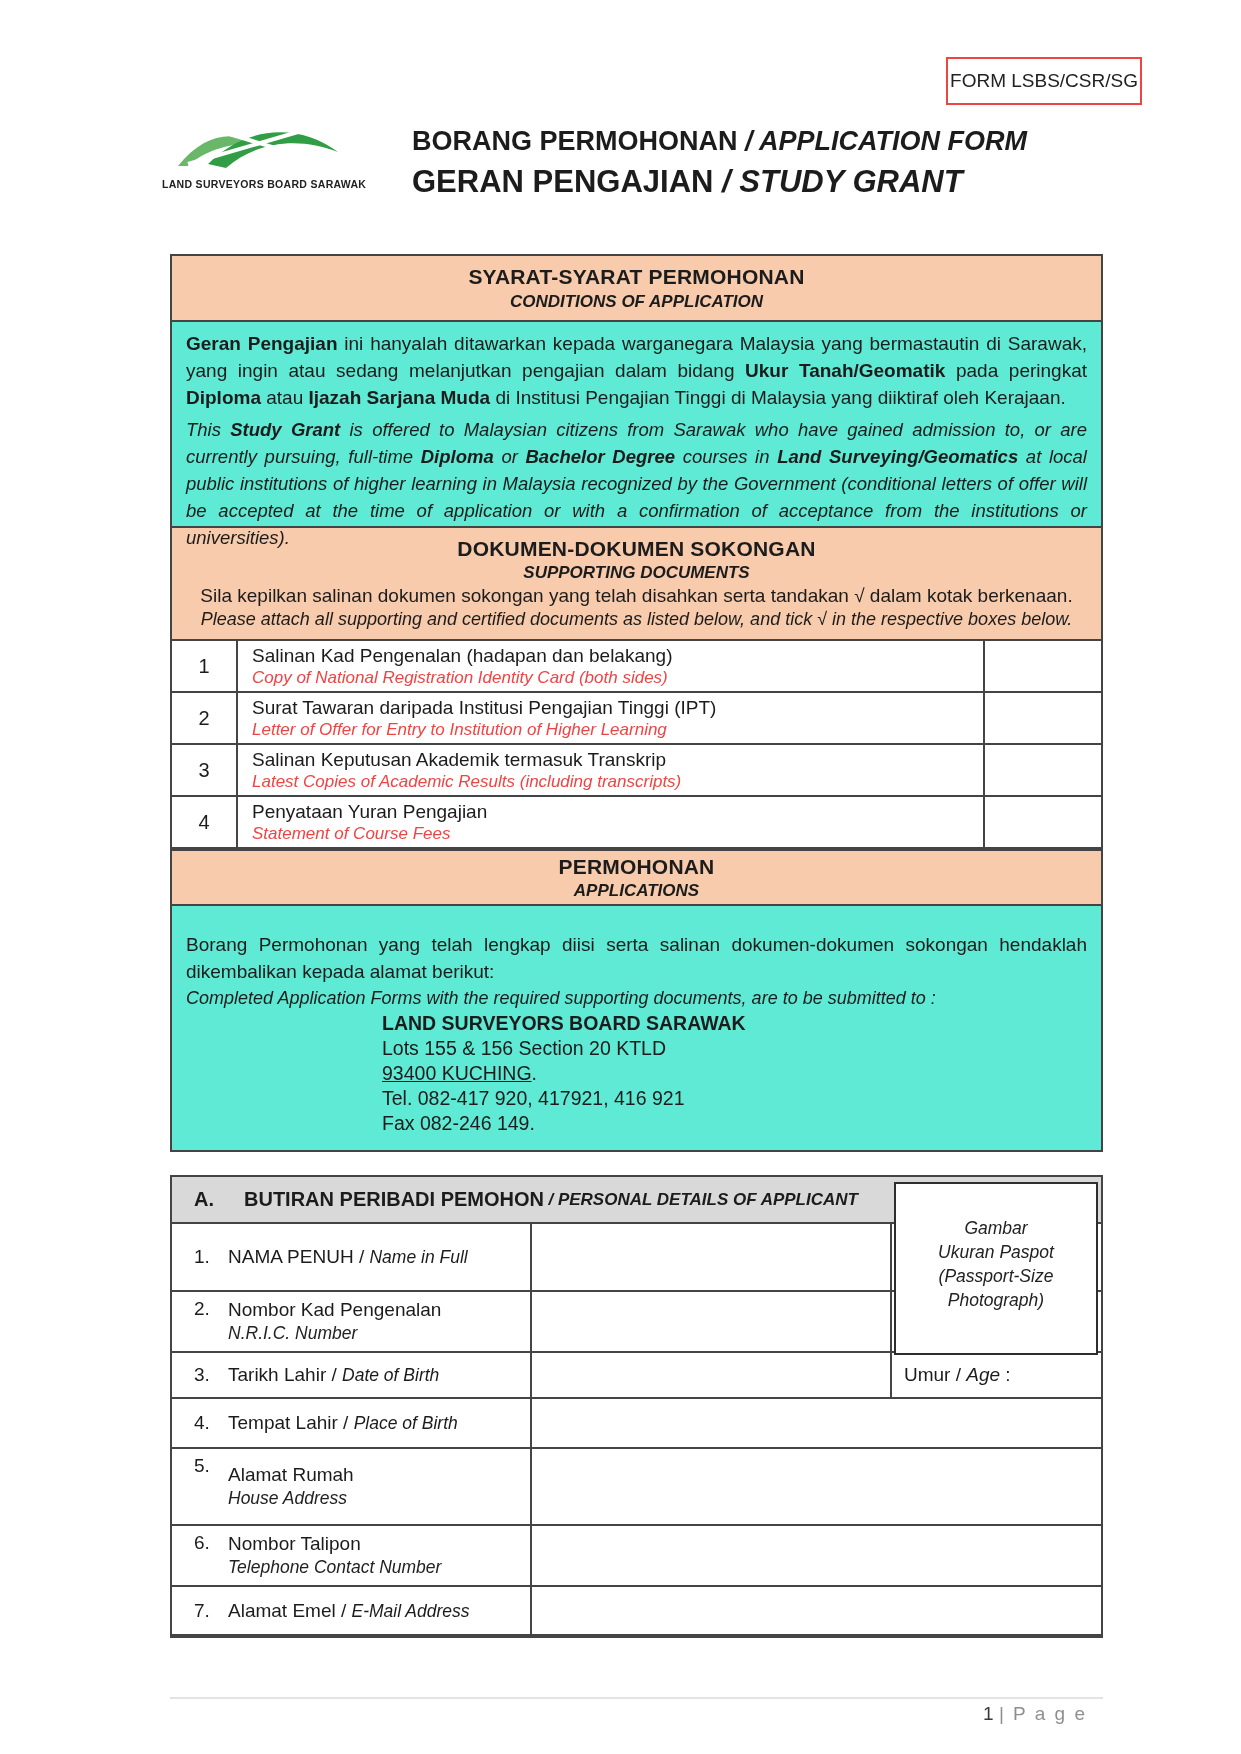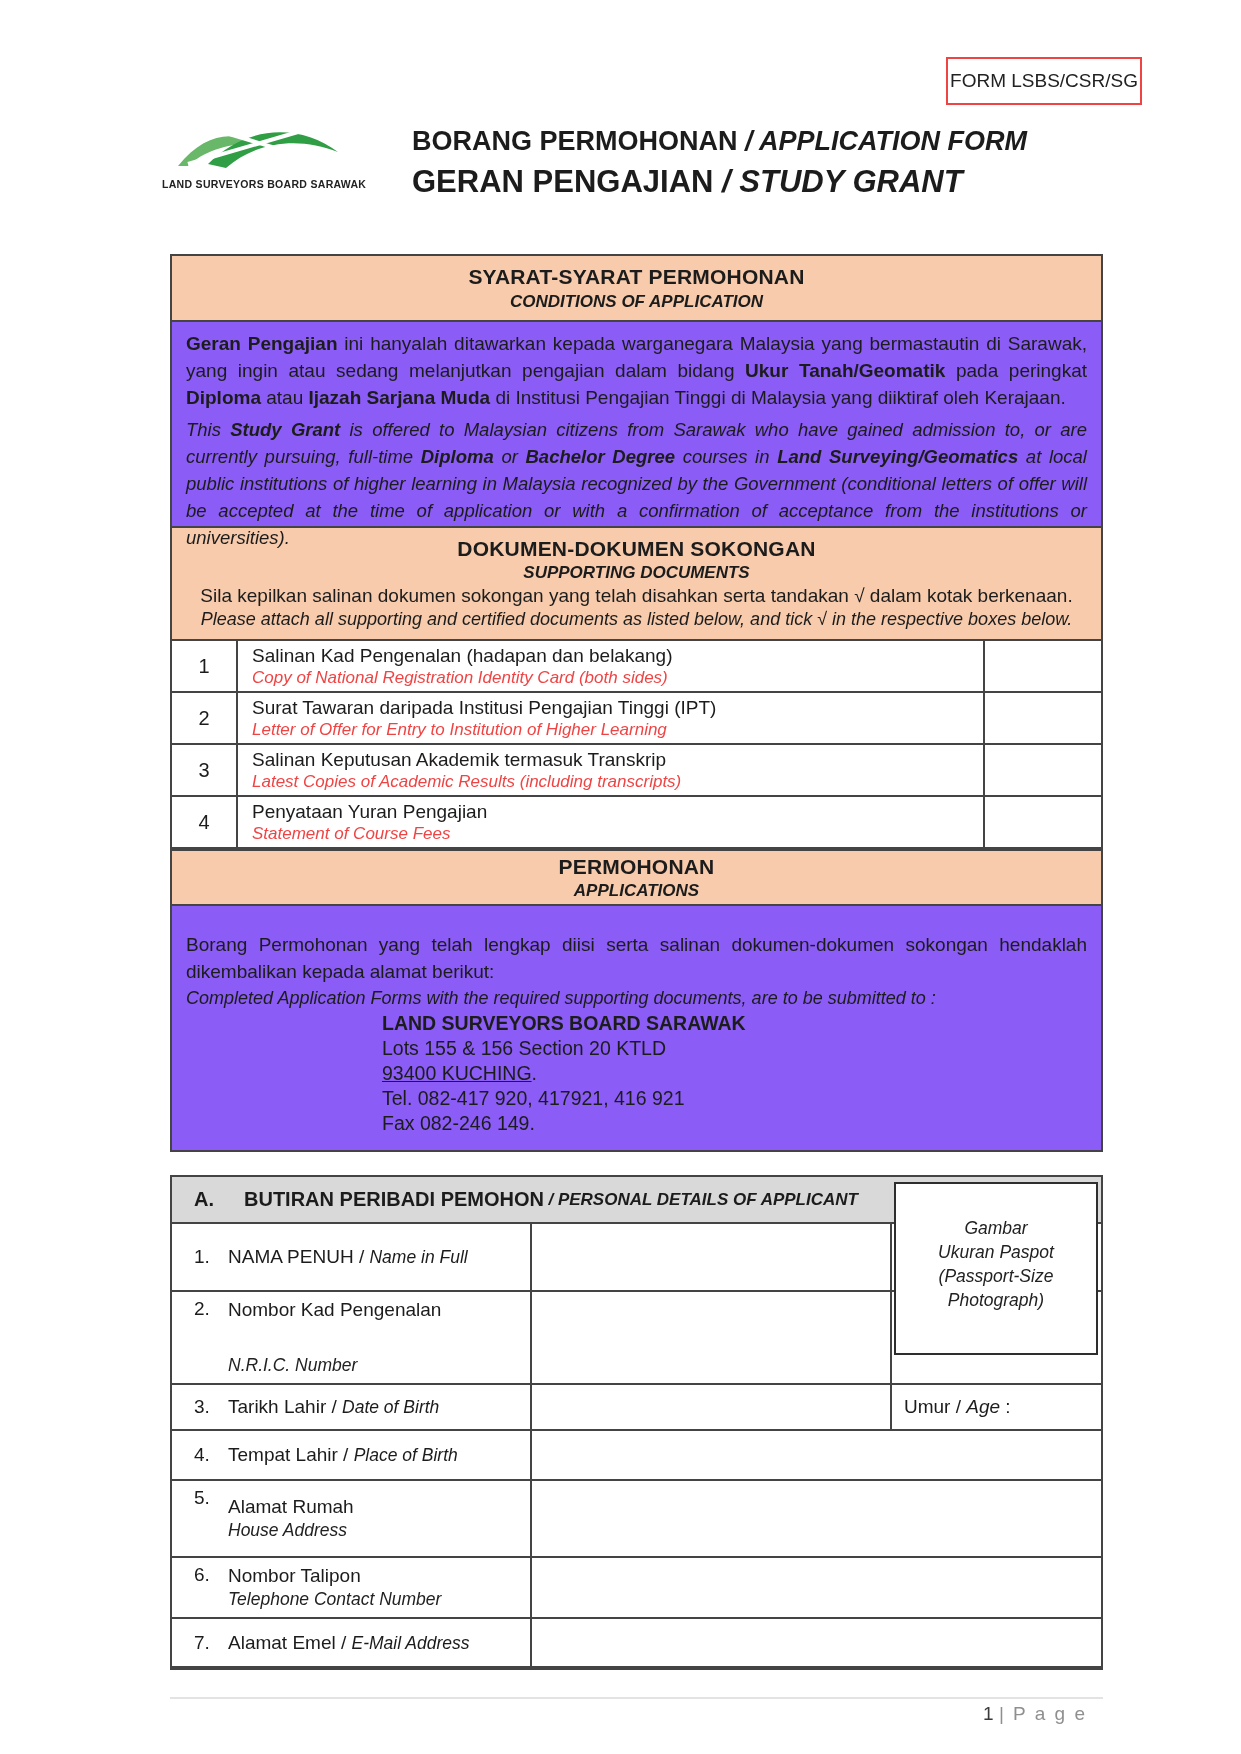--- a/index.html
+++ b/index.html
@@ -15,21 +15,21 @@
   }
   .logo-wrap{position:absolute;top:122px;left:162px;width:192px;text-align:center;}
   .logo-caption{font-size:10.5px;font-weight:bold;letter-spacing:.3px;color:#222;margin-top:2px;white-space:nowrap;}
   .titles{position:absolute;top:126px;left:412px;}
   .title-line1{font-size:27px;white-space:nowrap;}
   .title-line2{font-size:31px;margin-top:7px;white-space:nowrap;}
   .t-ms{font-weight:bold;}
   .t-en{font-weight:bold;font-style:italic;}
   
   .stack{position:absolute;left:170px;top:254px;width:933px;}
-  .box{border:2px solid #444;box-sizing:border-box;background:#8b5cf6;}
+  .box{border:2px solid #444;box-sizing:border-box;background:#5eead4;}
   .box + .box{margin-top:-2px;}
   .peach{background:#f7cbac;text-align:center;}
   .cond-header{height:68px;display:flex;flex-direction:column;justify-content:center;gap:3px;}
   .sec-title{font-size:21px;font-weight:bold;letter-spacing:.2px;}
   .sec-sub{font-size:17px;font-weight:bold;font-style:italic;}
   .cond-body{height:208px;padding:8px 14px;box-sizing:border-box;}
   .para{font-size:19px;line-height:27px;text-align:justify;margin:0;}
   .para.en{font-style:italic;margin-top:5px;font-size:18.5px;}
   .docs-header{height:115px;display:flex;flex-direction:column;justify-content:center;gap:2px;padding:2px 8px;box-sizing:border-box;}
   .note-ms{font-size:19px;}
@@ -194,21 +194,21 @@
       </div>
       <div class="a-value"></div>
       <div class="a-right"></div>
     </div>
 
     <div class="a-row" style="min-height:56px;">
       <div class="a-label">
         <span class="a-num">2.</span>
         <span>
           <span class="lbl-ms" style="display:block;">Nombor Kad Pengenalan</span>
-          <span class="lbl-en" style="display:block;margin-top:32px;">N.R.I.C. Number</span>
+          <span class="lbl-en" style="display:block;">N.R.I.C. Number</span>
         </span>
       </div>
       <div class="a-value"></div>
       <div class="a-right"></div>
     </div>
 
     <div class="a-row inline" style="min-height:46px;">
       <div class="a-label">
         <span class="a-num">3.</span>
         <span class="lbl"><span>Tarikh Lahir / </span><span class="it" style="font-style: italic;">Date of Birth</span></span>

